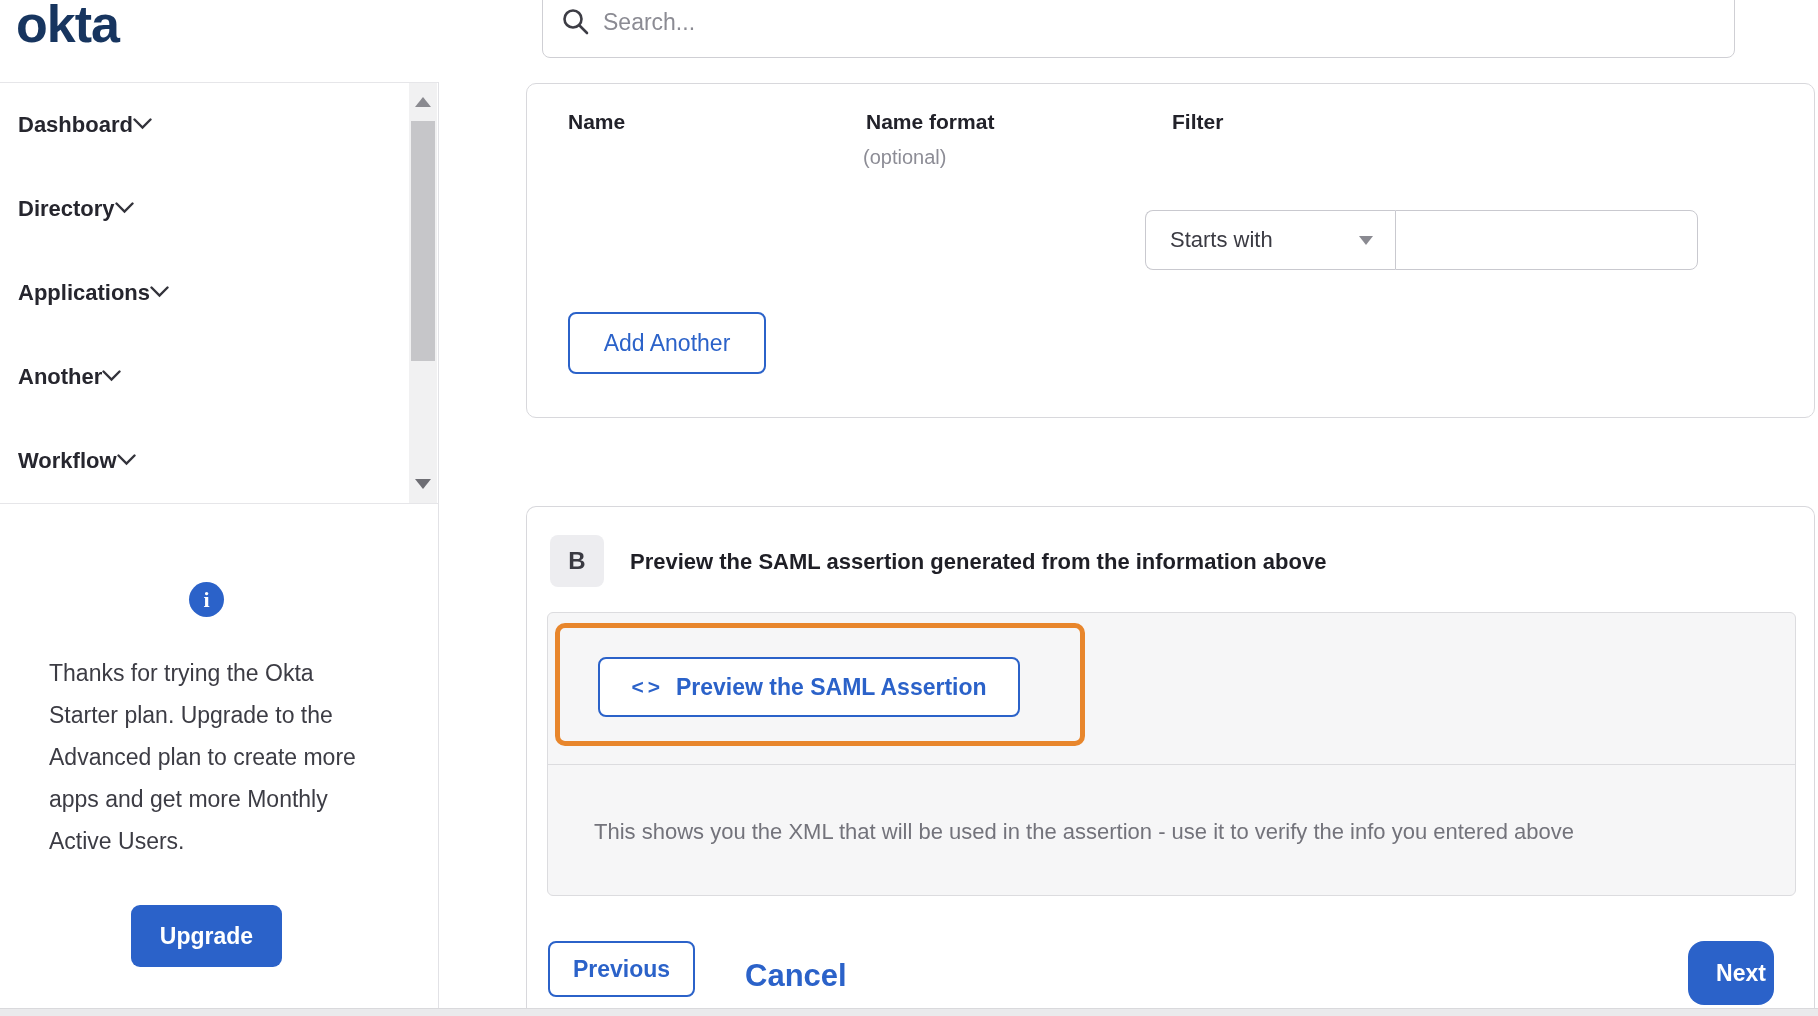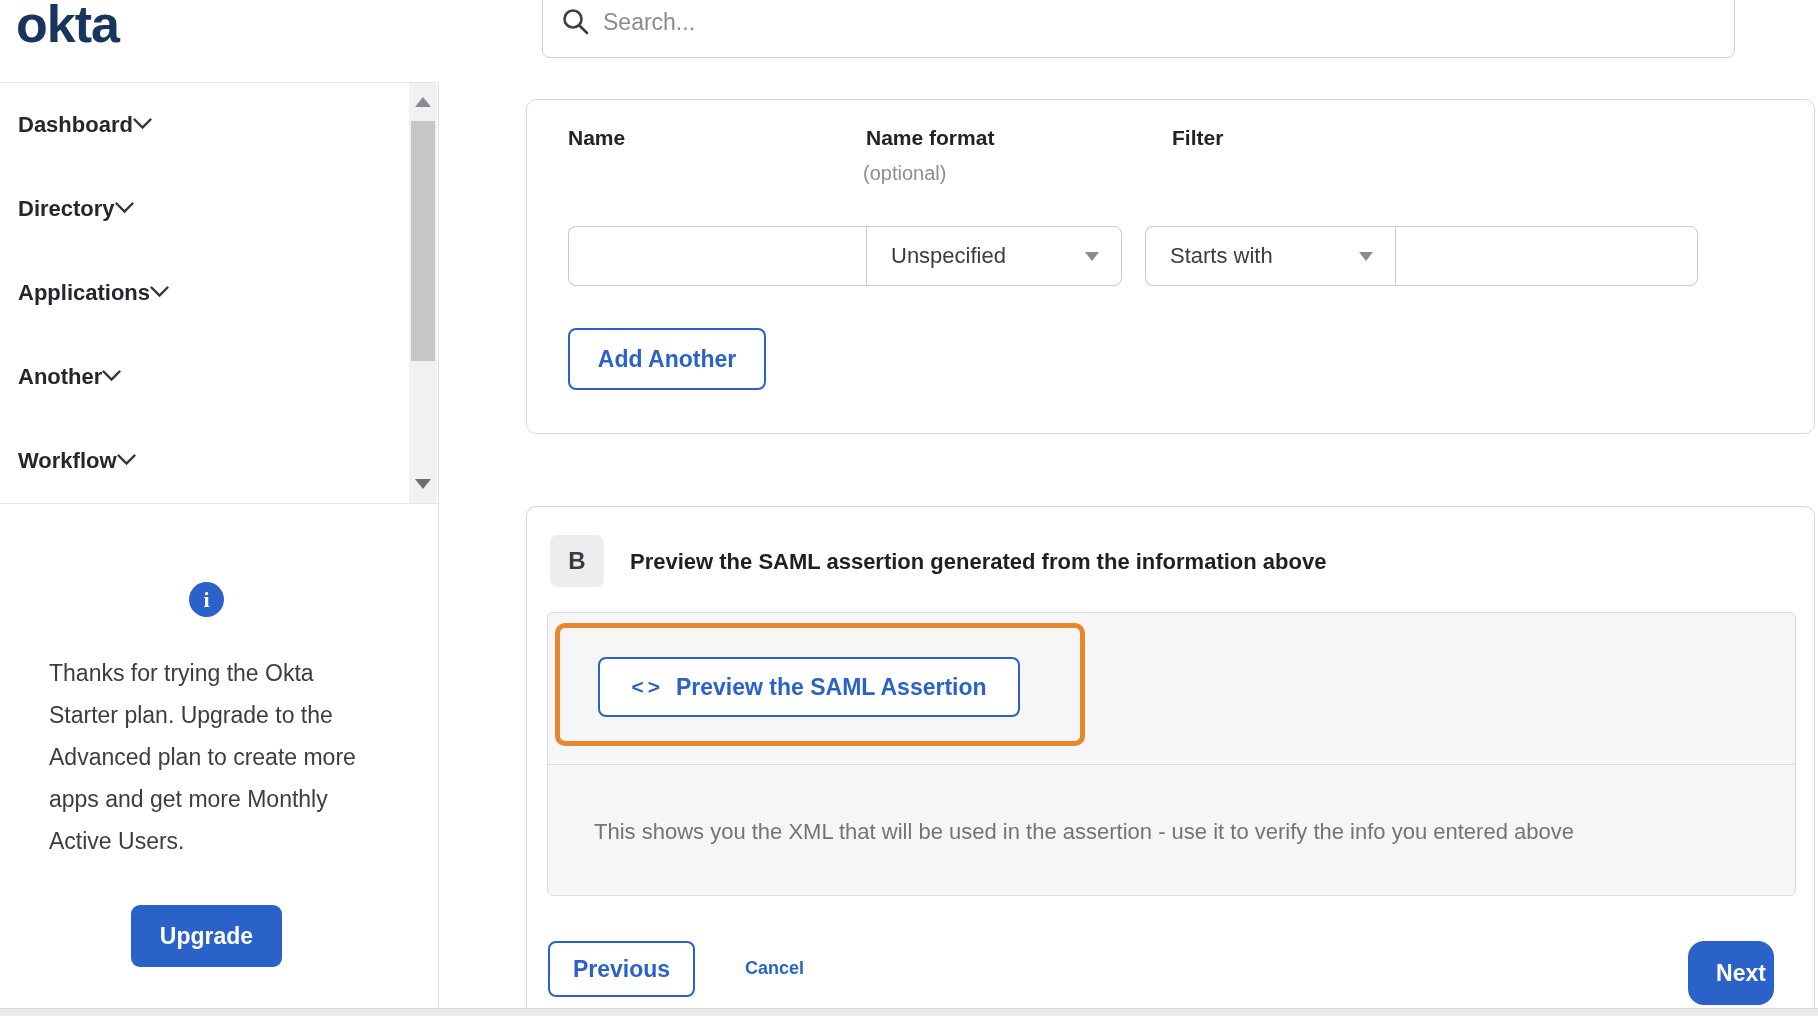--- a/index.html
+++ b/index.html
@@ -37,21 +37,21 @@
   #info-icon { left:189px; top:582px; width:35px; height:35px; border-radius:50%;
     background:#2b62c9; color:#fff; display:flex; align-items:center; justify-content:center;
     font-size:22px; font-weight:700; font-family:"Liberation Serif", serif; }
   #promo-text { left:49px; top:652px; width:312px; font-size:23px; line-height:42px; color:#3c3c44; }
   #upgrade-btn { left:131px; top:905px; width:151px; height:62px; background:#2b62c9;
     border:none; border-radius:9px; color:#ffffff; font-size:23px; font-weight:700;
     font-family:"Liberation Sans", sans-serif; cursor:pointer; }
 
   
   #card1 { left:526px; top:83px; width:1289px; height:335px; background:#fff;
-    border:1px solid #d8d8dc; border-radius:10px;margin-top:16px; }
+    border:1px solid #d8d8dc; border-radius:10px; }
   .col-label { position:absolute; top:26px; font-size:21px; font-weight:700; color:#22222a; }
   #lbl-name { left:41px; }
   #lbl-nameformat { left:339px; }
   #lbl-optional { position:absolute; left:336px; top:62px; font-size:20px; font-weight:400; color:#8d8d96; }
   #lbl-filter { left:645px; }
   .field-row { position:absolute; top:126px; height:60px; display:flex; }
   #group-a { left:41px; } #group-b { left:618px; }
   .tf { height:60px; background:#fff; border:1px solid #c9c9cf; }
   .tf-input-l { width:298px; border-radius:8px 0 0 8px; border-right:none; }
   .tf-select-r { width:256px; border-radius:0 8px 8px 0; }
@@ -59,21 +59,21 @@
   .tf-input-r { width:303px; border-radius:0 8px 8px 0; }
   .select { display:flex; align-items:center; justify-content:space-between;
     padding:0 22px 0 24px; cursor:pointer; }
   .select .val { font-size:22px; color:#3b3b43; }
   .caret { width:0; height:0; border-left:7px solid transparent; border-right:7px solid transparent;
     border-top:9px solid #8a8a91; }
   input.raw { outline:none; font-size:22px; padding:0 16px; color:#24242c;
     font-family:"Liberation Sans", sans-serif; }
   #add-another-btn { position:absolute; left:41px; top:228px; width:198px; height:62px;
     background:#fff; border:2px solid #2b62c9; border-radius:8px; color:#2b62c9;
-    font-size:23px; font-weight:700; font-family:"Liberation Sans", sans-serif; cursor:pointer; }
+    font-size:23px; font-weight:400; font-family:"Liberation Sans", sans-serif; cursor:pointer; }
 
   
   #card2 { left:526px; top:506px; width:1289px; height:510px; background:#fff;
     border:1px solid #d8d8dc; border-bottom:none; border-radius:10px 10px 0 0; }
   #step-badge { position:absolute; left:23px; top:28px; width:54px; height:52px;
     background:#ededf0; border-radius:8px; display:flex; align-items:center; justify-content:center;
     font-size:24px; font-weight:700; color:#3a3a42; }
   #preview-heading { position:absolute; left:103px; top:42px; font-size:22px; font-weight:700; color:#1f1f26; }
   #preview-panel { position:absolute; left:20px; top:105px; width:1249px; height:284px;
     background:#f6f6f7; border:1px solid #dcdcdf; border-radius:6px; }
@@ -87,21 +87,21 @@
     font-size:23px; font-weight:700; font-family:"Liberation Sans", sans-serif; cursor:pointer; }
   #preview-saml-btn .code-ic { font-size:21px; font-weight:600; letter-spacing:4px; }
   #panel-bottom { position:absolute; left:0; top:153px; width:100%; height:131px;
     display:flex; align-items:center; padding-left:46px; }
   #panel-desc { font-size:22px; color:#73737b; }
 
   
   #previous-btn { left:548px; top:941px; width:147px; height:56px; background:#fff;
     border:2px solid #2b62c9; border-radius:8px; color:#2b62c9; font-size:23px; font-weight:700;
     font-family:"Liberation Sans", sans-serif; cursor:pointer; }
-  #cancel-link { left:745px; top:958px; font-size:18px; font-weight:700; color:#2b62c9; cursor:pointer; }
+  #cancel-link { left:745px; top:958px; font-size:31px; font-weight:700; color:#2b62c9; cursor:pointer; }
   #next-btn { left:1688px; top:941px; width:86px; height:64px; background:#2b62c9;
     border:none; border-radius:16px; color:#fff; font-size:23px; font-weight:700;
     font-family:"Liberation Sans", sans-serif; cursor:pointer;padding-left:20px; }
 
   #bottom-strip { left:0; top:1008px; width:1818px; height:8px; background:#eaeaec;
     border-top:1px solid #d9d9dc; z-index:5; }
 </style>
 </head>
 <body>
 
@@ -174,27 +174,20 @@
 <div id="info-icon" class="abs">i</div>
 <div id="promo-text" class="abs">Thanks for trying the Okta Starter plan. Upgrade to the Advanced plan to create more apps and get more Monthly Active Users.</div>
 <button id="upgrade-btn" class="abs">Upgrade</button>
 
 <div id="card1" class="abs">
   <div id="lbl-name" class="col-label">Name</div>
   <div id="lbl-nameformat" class="col-label">Name format</div>
   <div id="lbl-optional">(optional)</div>
   <div id="lbl-filter" class="col-label">Filter</div>
 
-  <div id="group-a" class="field-row">
-    <input class="tf tf-input-l raw" value="" style="">
-    <div class="tf tf-select-r select">
-      <span class="val">Unspecified</span>
-      <span class="caret"></span>
-    </div>
-  </div>
 
   <div id="group-b" class="field-row">
     <div class="tf tf-select-l select">
       <span class="val">Starts with</span>
       <span class="caret"></span>
     </div>
     <input class="tf tf-input-r raw" value="" style="">
   </div>
 
   <button id="add-another-btn">Add Another</button>

